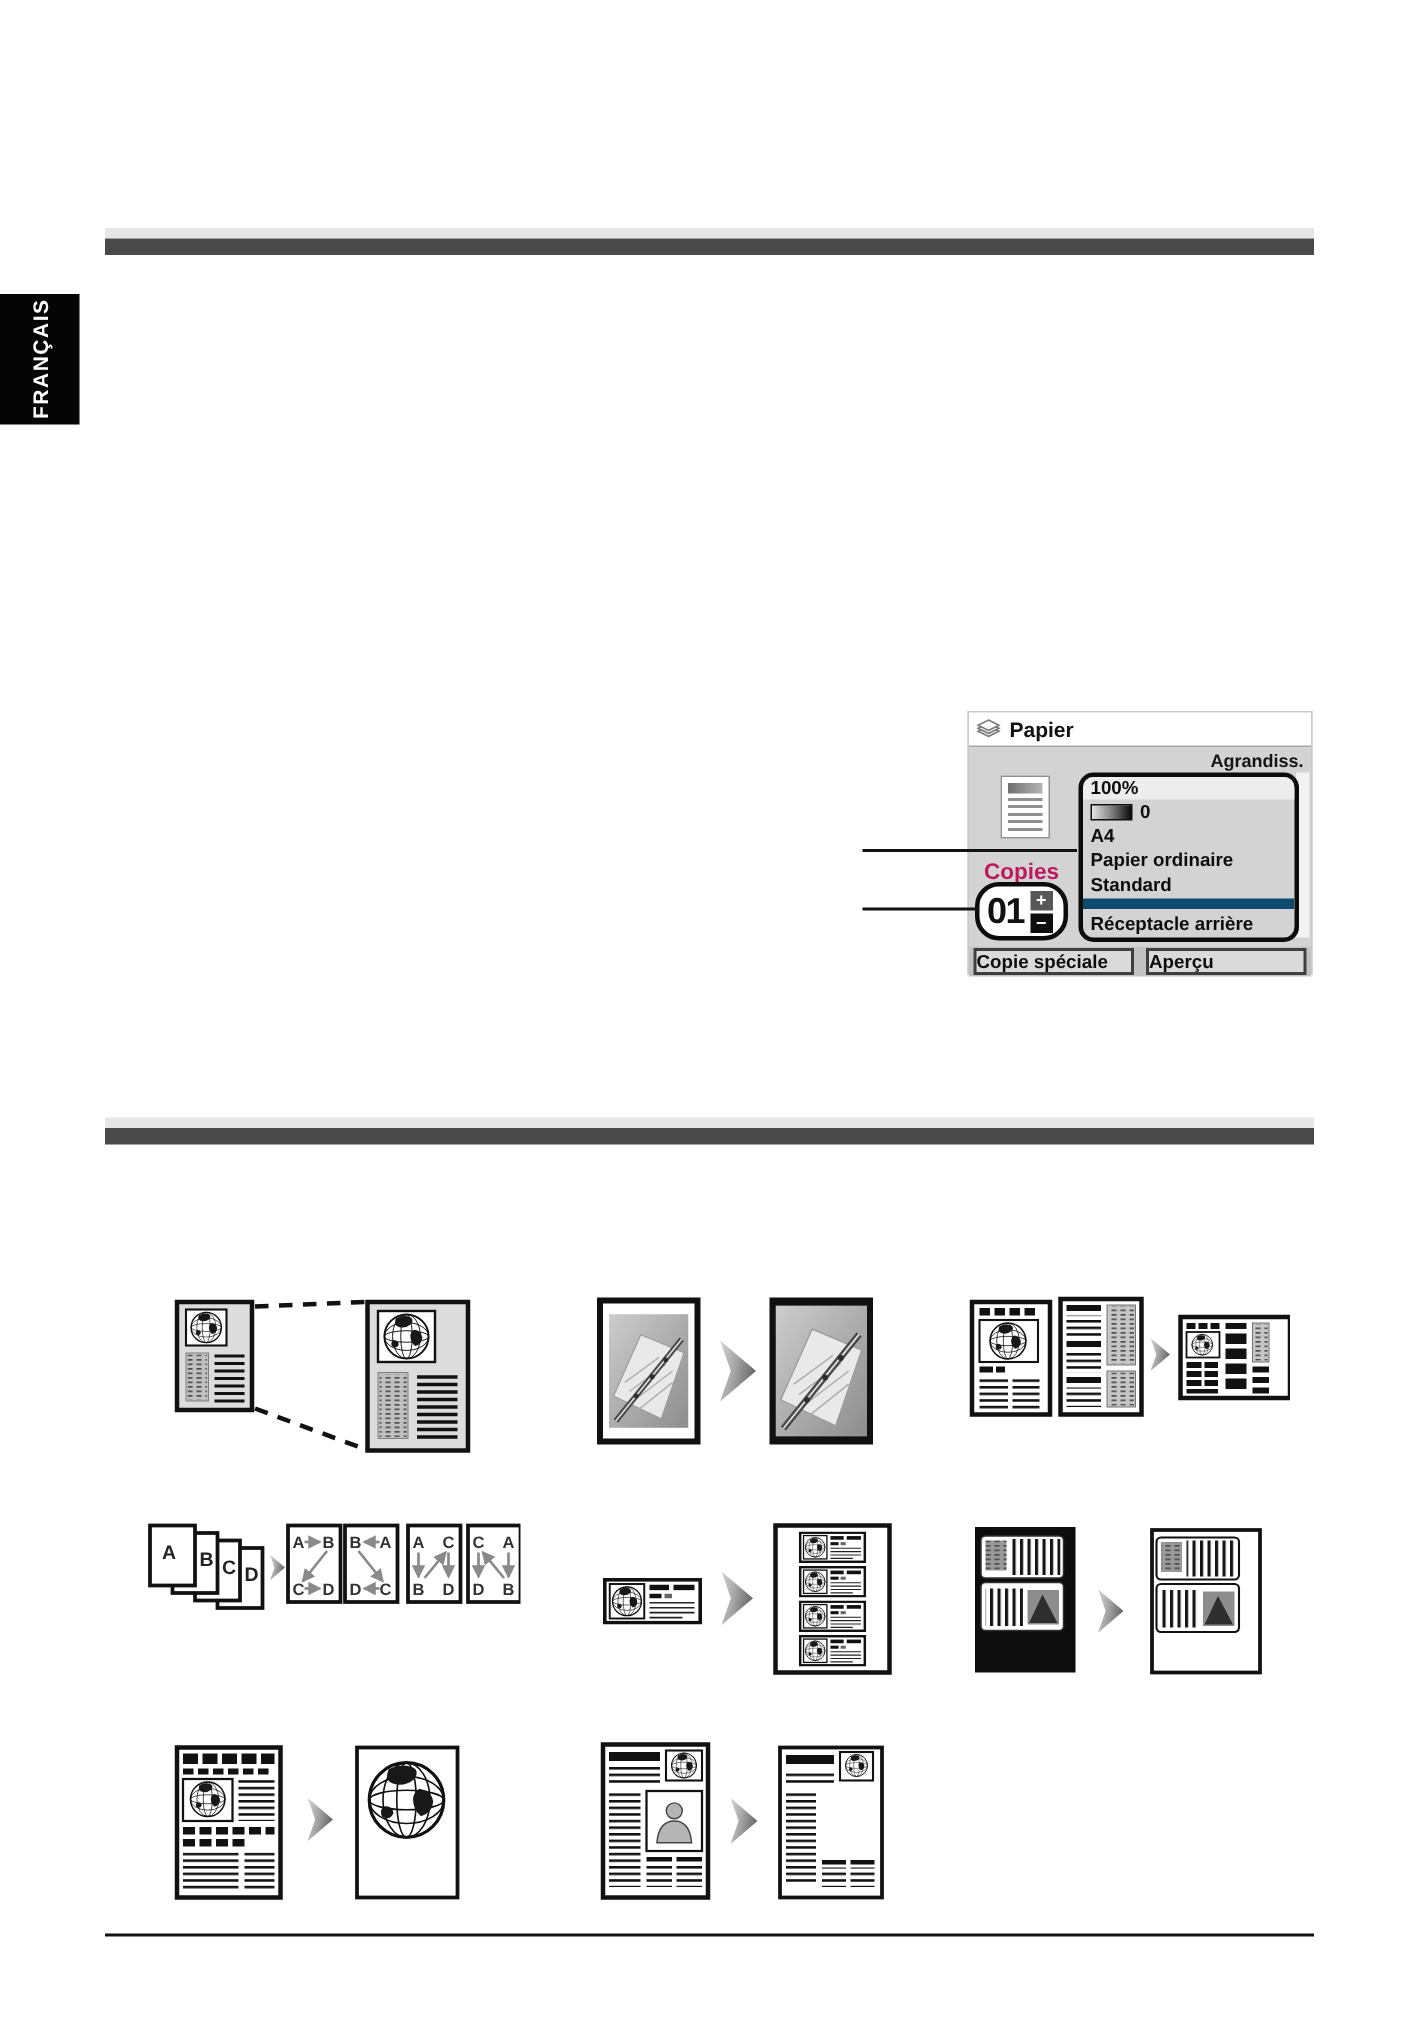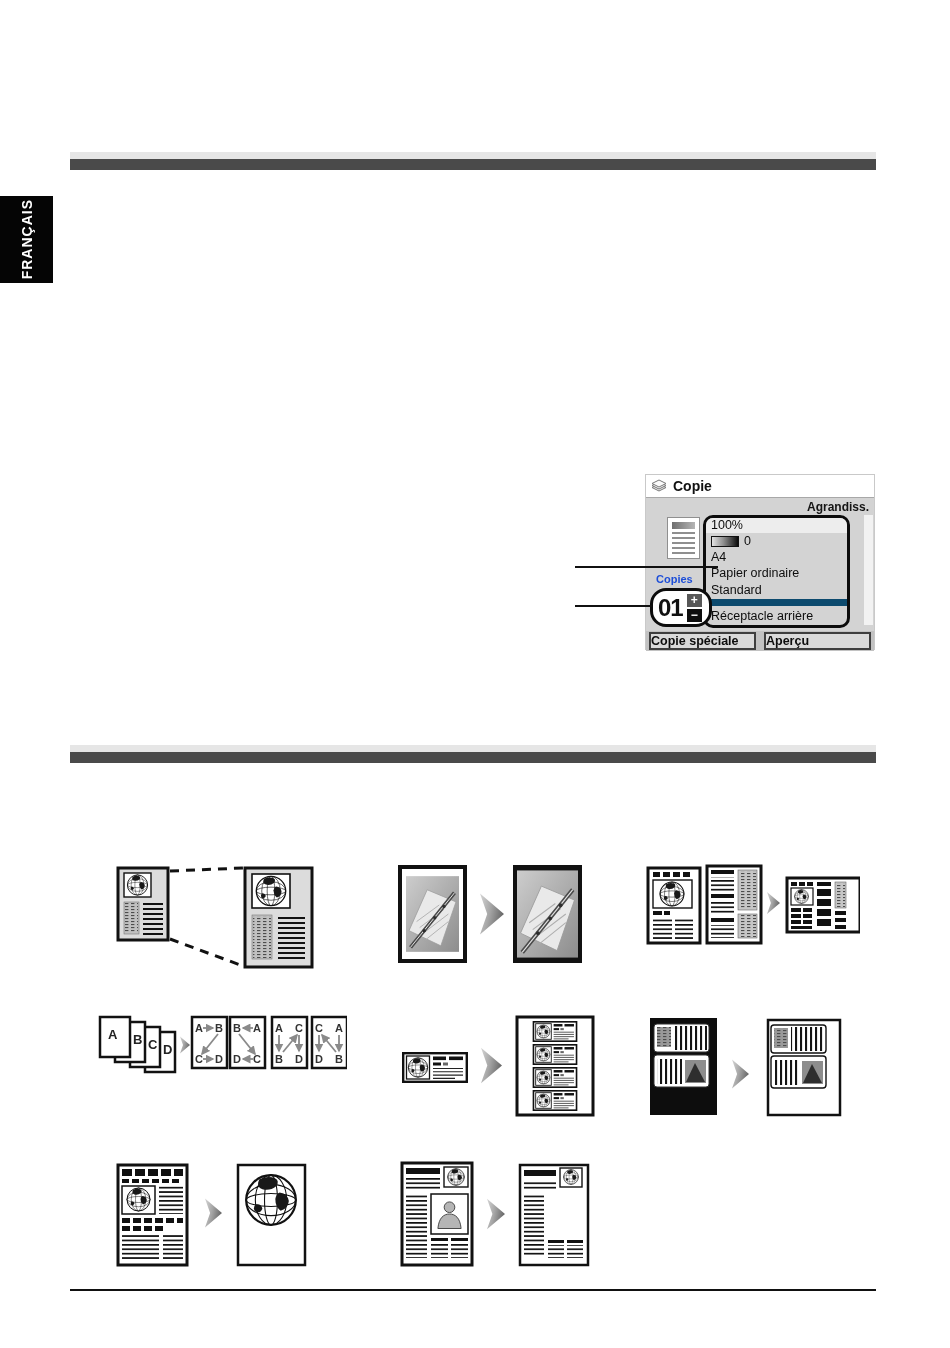--- a/index.html
+++ b/index.html
@@ -19,33 +19,33 @@
                 display:flex;align-items:center;gap:5px;padding-left:4px;}
   #lcd-title{font-weight:bold;font-size:14px;color:#111;}
   #lcd-body{position:relative;height:133px;background:#d3d3d3;}
   #zoom-label{position:absolute;top:2px;right:5px;font-weight:bold;font-size:12px;color:#141414;margin-left:16px;}
   #lcd-strip{position:absolute;right:1px;top:17px;width:9px;height:110px;background:#f2f2f2;}
   #doc-icon{position:absolute;left:21px;top:19px;width:33px;height:42px;background:#fff;
             border:1px solid #8f8f8f;box-sizing:border-box;padding:4px;}
   #doc-icon .head{height:7px;background:linear-gradient(90deg,#6f6f6f,#b5b5b5);}
   #doc-icon .lines{margin-top:3px;height:22px;
       background:repeating-linear-gradient(to bottom,#8f8f8f 0 2px,rgba(0,0,0,0) 2px 5px);}
-  #settings-panel{position:absolute;left:57px;top:17px;width:141px;height:107px;
+  #settings-panel{position:absolute;left:73px;top:17px;width:141px;height:107px;
       border:3px solid #0c0c0c;border-radius:10px;background:#d3d3d3;overflow:hidden;
-      font-weight:normal;font-size:12.5px;color:#0d0d0d;}
+      font-weight:bold;font-size:12.5px;color:#0d0d0d;}
   .srow{padding-left:5px;white-space:nowrap;}
   #setting-zoom{background:#ededed;height:15px;line-height:15px;}
   #setting-intensity{height:16px;display:flex;align-items:center;gap:5px;}
   #intensity-chip{width:26px;height:9px;border:1px solid #111;
       background:linear-gradient(90deg,#e3e3e3,#8c8c8c 45%,#0a0a0a);}
   #setting-size{height:16px;line-height:16px;}
   #setting-type{height:17px;line-height:17px;}
   #setting-quality{height:17px;line-height:17px;}
   #setting-tray{border-top:7px solid #0c4a6e;height:22px;line-height:20px;}
-  #copies-label{position:absolute;left:10px;top:75px;font-weight:bold;font-size:11px;color:#1d4ed8;}
+  #copies-label{position:absolute;left:10px;top:75px;font-weight:bold;font-size:15px;color:#be185d;}
   #copies-box{position:absolute;left:4px;top:90px;width:51px;height:33px;border:3px solid #0c0c0c;
       border-radius:16px;background:#fff;display:flex;align-items:center;padding-left:5px;}
   #copies-value{font-size:24px;font-weight:bold;color:#111;letter-spacing:-1px;line-height:1;}
   #stepper{margin-left:4px;width:15px;display:flex;flex-direction:column;gap:2px;}
   #stepper div{height:13px;color:#fff;font-size:12px;font-weight:bold;text-align:center;line-height:13px;}
   #plus-btn{background:#575757;}
   #minus-btn{background:#0e0e0e;}
   #lcd-buttonbar{height:20px;background:#c2c2c2;display:flex;gap:8px;padding:1px 3px;box-sizing:border-box;}
   .lcd-btn{flex:1;background:#dadada;border:2px solid #3e3e3e;font-weight:bold;font-size:12.5px;
       color:#0d0d0d;text-align:left;line-height:14px;}
@@ -135,21 +135,21 @@
     <span>FRANÇAIS</span>
   </div>
 
   <div id="lcd">
     <div id="lcd-titlebar">
       <svg width="18" height="15" viewBox="0 0 18 15">
         <path d="M9,5 L16,8.5 9,12 2,8.5 Z" fill="#e8e8e8" stroke="#777" stroke-width="1"></path>
         <path d="M9,3 L16,6.5 9,10 2,6.5 Z" fill="#f2f2f2" stroke="#777" stroke-width="1"></path>
         <path d="M9,1 L16,4.5 9,8 2,4.5 Z" fill="#fbfbfb" stroke="#777" stroke-width="1"></path>
       </svg>
-      <span id="lcd-title">Copie</span>
+      <span id="lcd-title">Papier</span>
     </div>
     <div id="lcd-body">
       <span id="zoom-label">Agrandiss.</span>
       <div id="lcd-strip"></div>
       <div id="doc-icon">
         <div class="head"></div>
         <div class="lines"></div>
       </div>
       <div id="settings-panel">
         <div class="srow" id="setting-zoom">100%</div>

